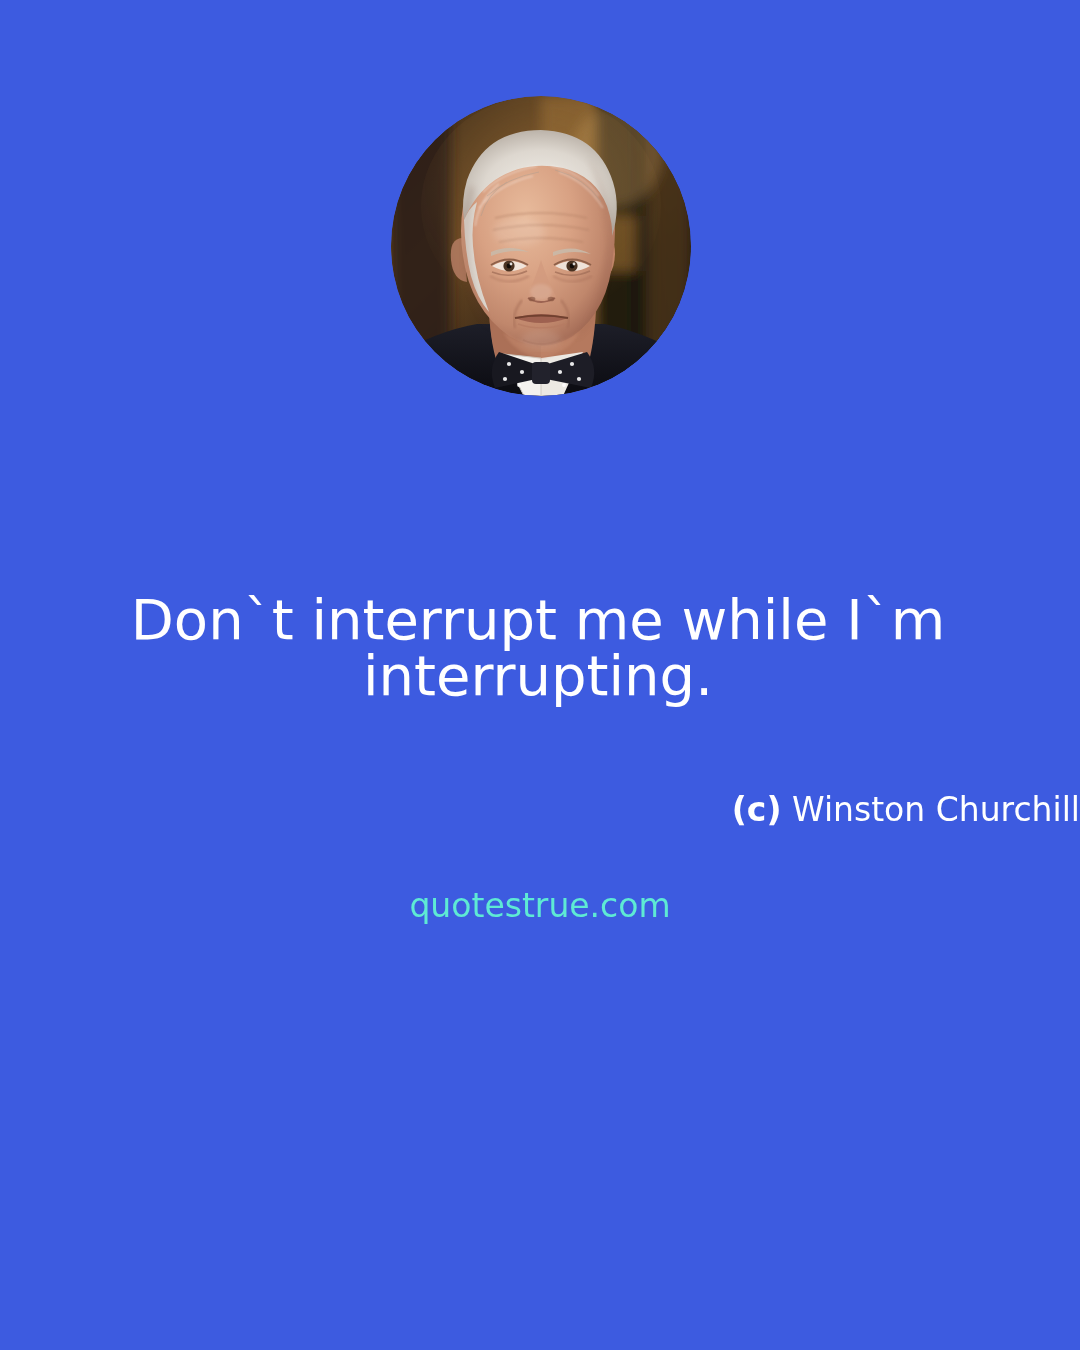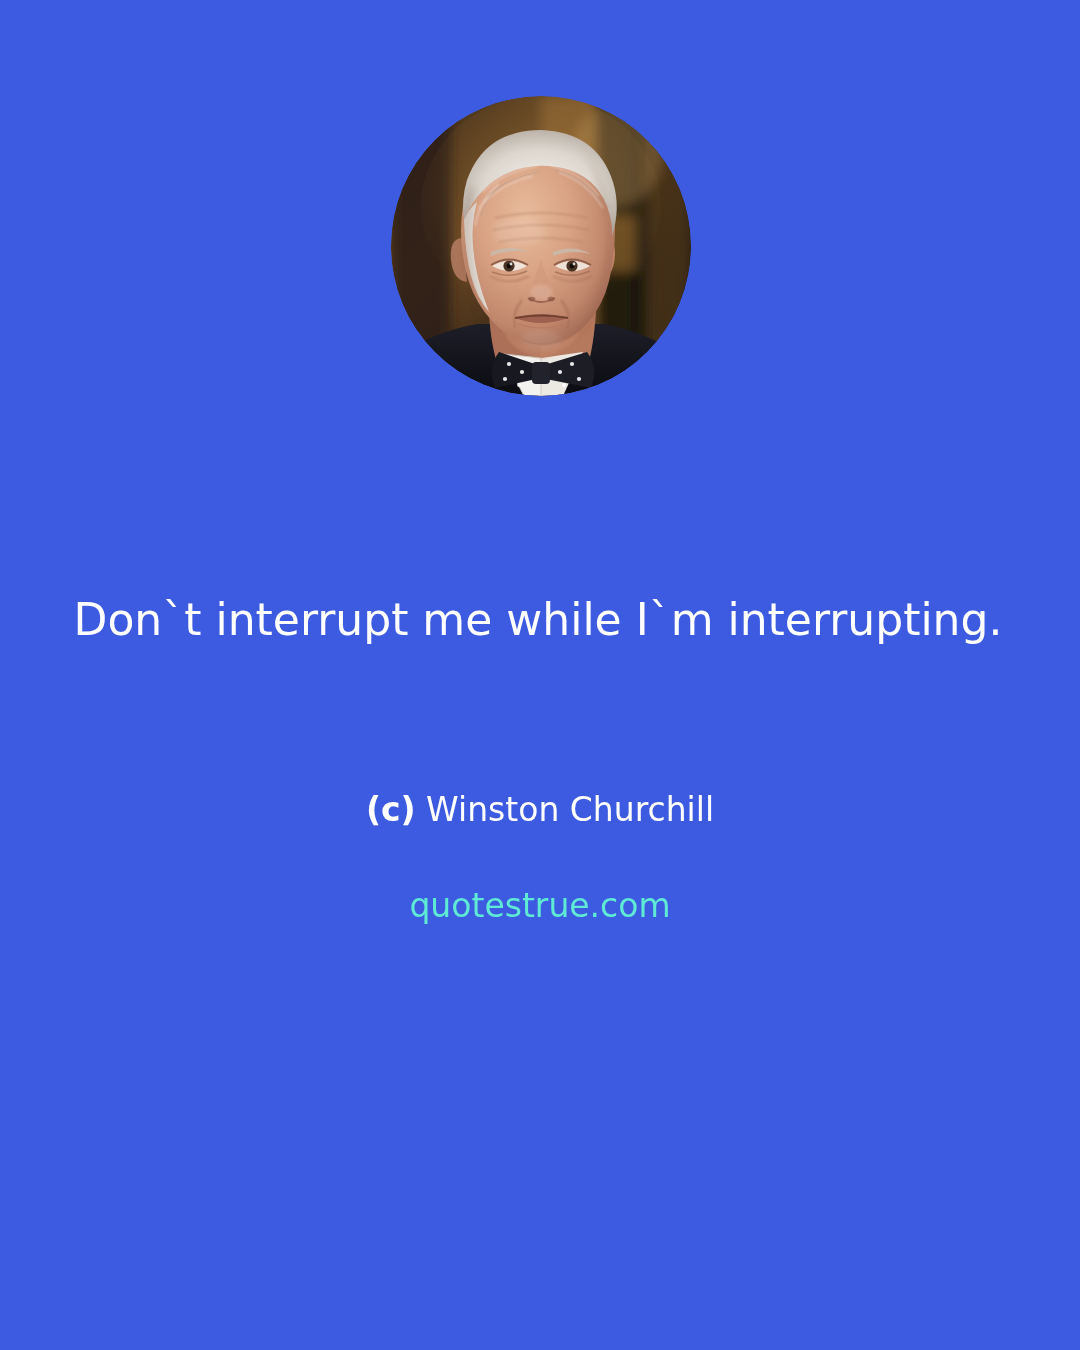--- a/index.html
+++ b/index.html
@@ -40,34 +40,34 @@
 
   
   .quote {
     position: absolute;
     left: 0;
     top: 592px;
     width: 1076px;
     text-align: center;
     color: #ffffff;
     font-family: "DejaVu Sans", sans-serif;
-    font-size: 44px;
+    font-size: 56px;
     font-weight: 400;
     line-height: 56px;
     letter-spacing: 0px;
     white-space: pre-wrap;
   }
 
   
   .attribution {
     position: absolute;
     left: 0;
     top: 788px;
     width: 1080px;
-    text-align: center;
+    text-align: right;
     color: #ffffff;
     font-family: "DejaVu Sans", sans-serif;
     font-size: 33px;
     font-weight: 400;
     line-height: 44px;
   }
   .attribution .copy-mark {
     font-weight: 700;
   }
   .attribution .author-name {

